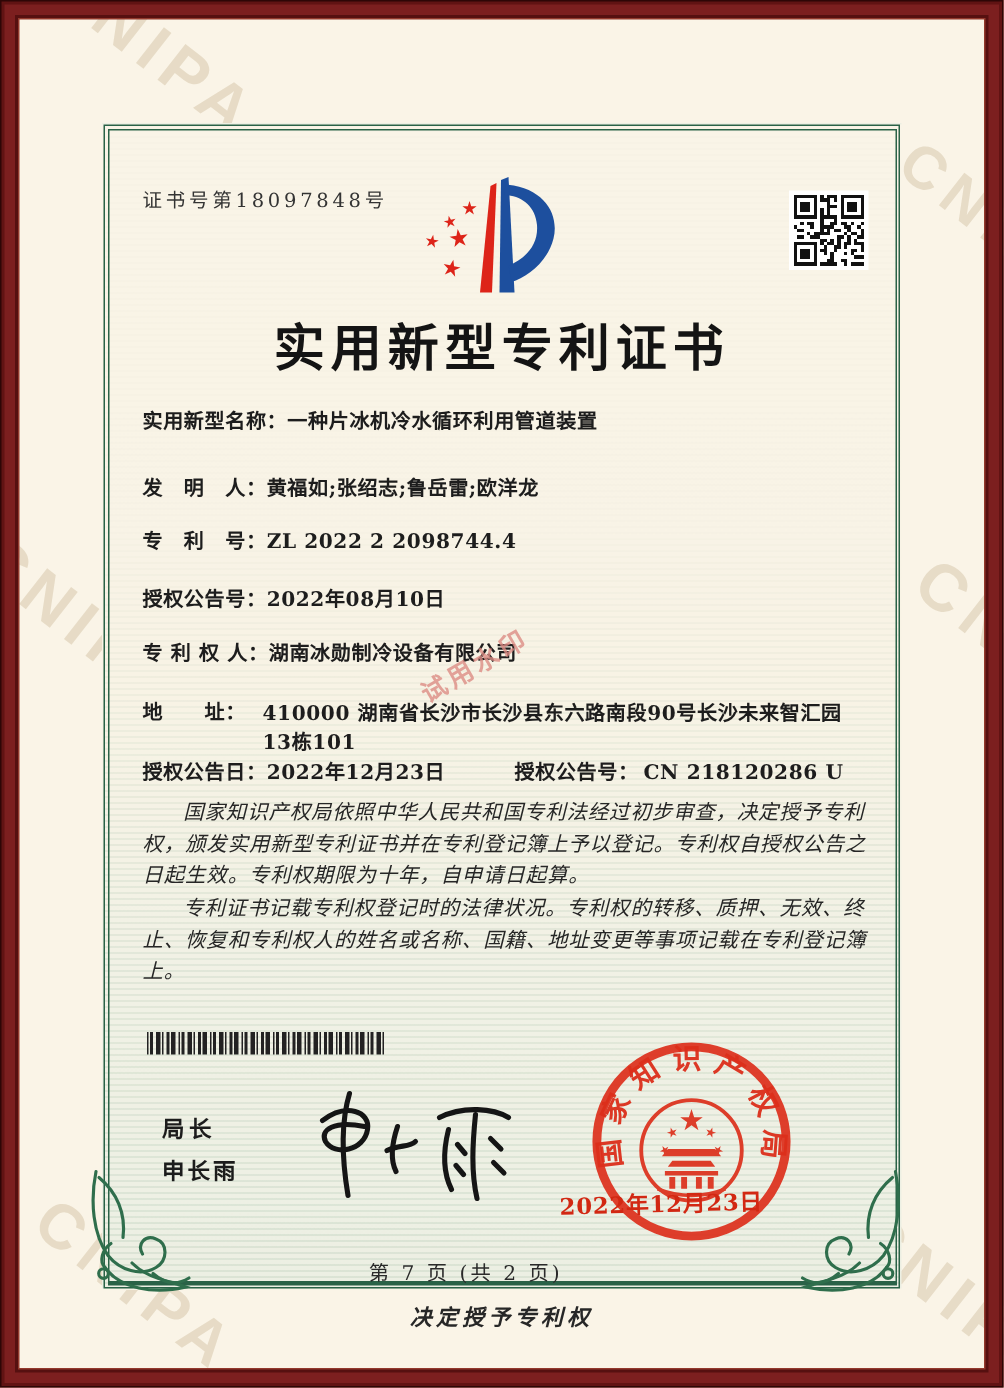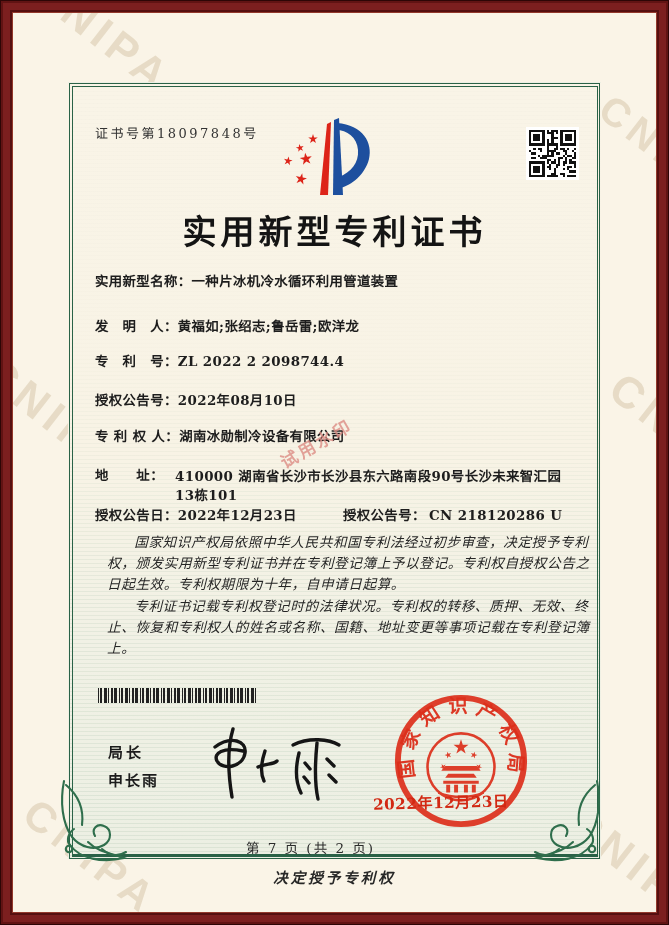--- a/index.html
+++ b/index.html
@@ -42,21 +42,21 @@
   .qr svg{display:block;width:100%;height:100%;}
   
   .frow{left:26px;width:492px;font-size:13.4px;line-height:17px;font-weight:600;color:#1d1d1d;
         letter-spacing:.4px;display:flex;align-items:flex-start;}
   .flabel{flex:0 0 80px;white-space:nowrap;}
   .fvalue{flex:1 1 auto;}
   .addr .fvalue{max-width:394px;line-height:18.5px;}
   .grant-pair2{position:absolute;left:248px;top:0;display:flex;}
   .grant-pair2 .flabel{flex:0 0 86px;}
   
-  .body-text{left:38px;top:449px;width:486px;font-size:13.6px;line-height:21.2px;
+  .body-text{left:26px;top:449px;width:486px;font-size:13.6px;line-height:21.2px;
       font-style:italic;letter-spacing:.6px;color:#262626;}
   .body-text p{margin:0;text-indent:2em;}
   
   .barcode{left:29px;top:605px;width:172px;height:15px;display:flex;align-items:stretch;}
   .barcode i{display:block;background:#222;}
   
   .dir-title{left:39px;top:658px;font-size:15px;letter-spacing:3px;font-weight:600;
       font-family:"Liberation Sans","DejaVu Sans",sans-serif;color:#1c1c1c;}
   .dir-name{left:39px;top:686px;font-size:15px;letter-spacing:2px;font-weight:600;
       font-family:"Liberation Sans","DejaVu Sans",sans-serif;color:#1c1c1c;}

